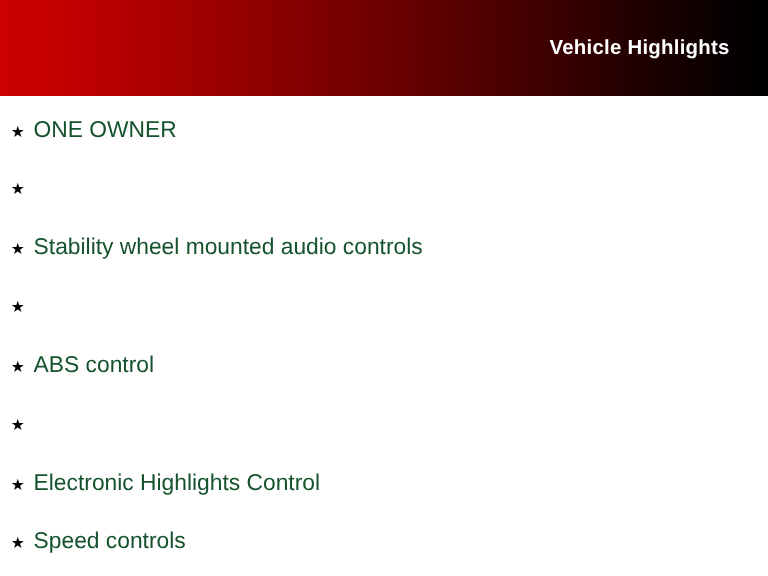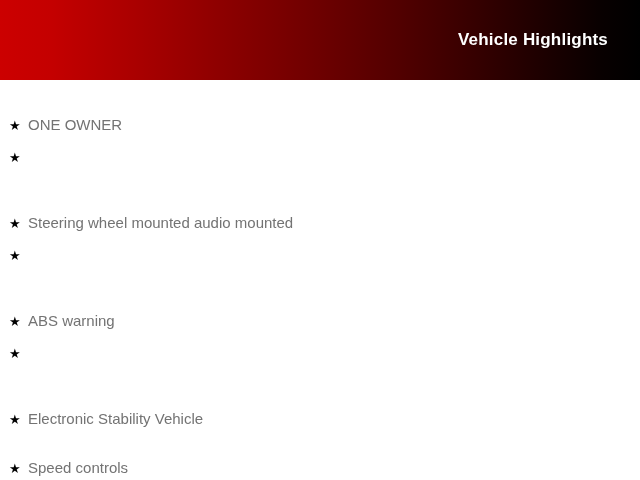--- a/index.html
+++ b/index.html
@@ -72,25 +72,24 @@
   .star-icon {
     display: inline-block;
     width: 19px;
     flex: 0 0 19px;
     color: #000000;
     font-size: 13px;
     line-height: 19px;
     text-align: left;
   }
   .highlight-label {
-    color: #737373;
-    font-size: 15px;
+    color: #14532d;
+    font-size: 19px;
     line-height: 19px;
     white-space: nowrap;
-    margin-top: 16px;
   }
 </style>
 </head>
 <body>
 
 <div class="page">
 
   <div class="banner">
     <div class="banner-title">Vehicle Highlights</div>
   </div>
@@ -101,39 +100,39 @@
       <span class="star-icon">★</span>
       <span class="highlight-label">ONE OWNER</span>
     </li>
 
     <li class="highlight-item">
       <span class="star-icon">★</span>
     </li>
 
     <li class="highlight-item">
       <span class="star-icon">★</span>
-      <span class="highlight-label">Steering wheel mounted audio mounted</span>
+      <span class="highlight-label">Stability wheel mounted audio controls</span>
     </li>
 
     <li class="highlight-item">
       <span class="star-icon">★</span>
     </li>
 
     <li class="highlight-item">
       <span class="star-icon">★</span>
-      <span class="highlight-label">ABS warning</span>
+      <span class="highlight-label">ABS control</span>
     </li>
 
     <li class="highlight-item">
       <span class="star-icon">★</span>
     </li>
 
     <li class="highlight-item">
       <span class="star-icon">★</span>
-      <span class="highlight-label">Electronic Stability Vehicle</span>
+      <span class="highlight-label">Electronic Highlights Control</span>
     </li>
 
     <li class="highlight-item">
       <span class="star-icon">★</span>
       <span class="highlight-label">Speed controls</span>
     </li>
 
   </ul>
 
 </div>

